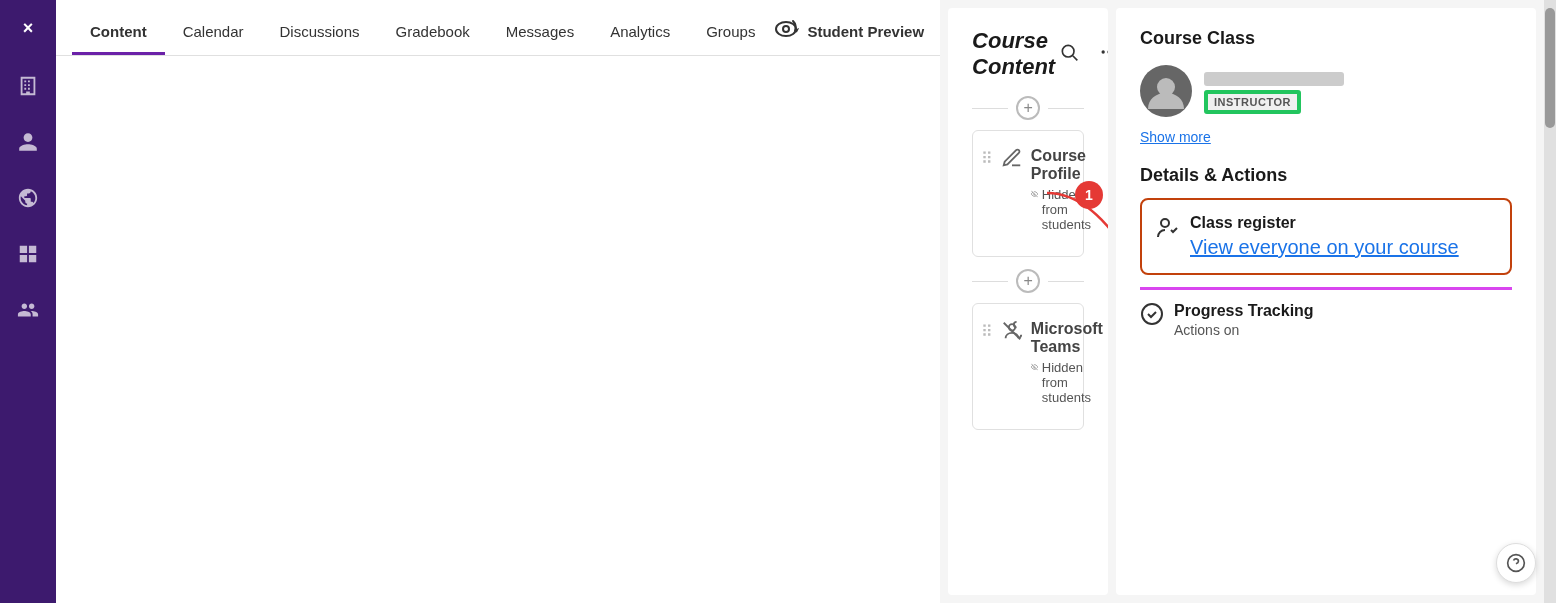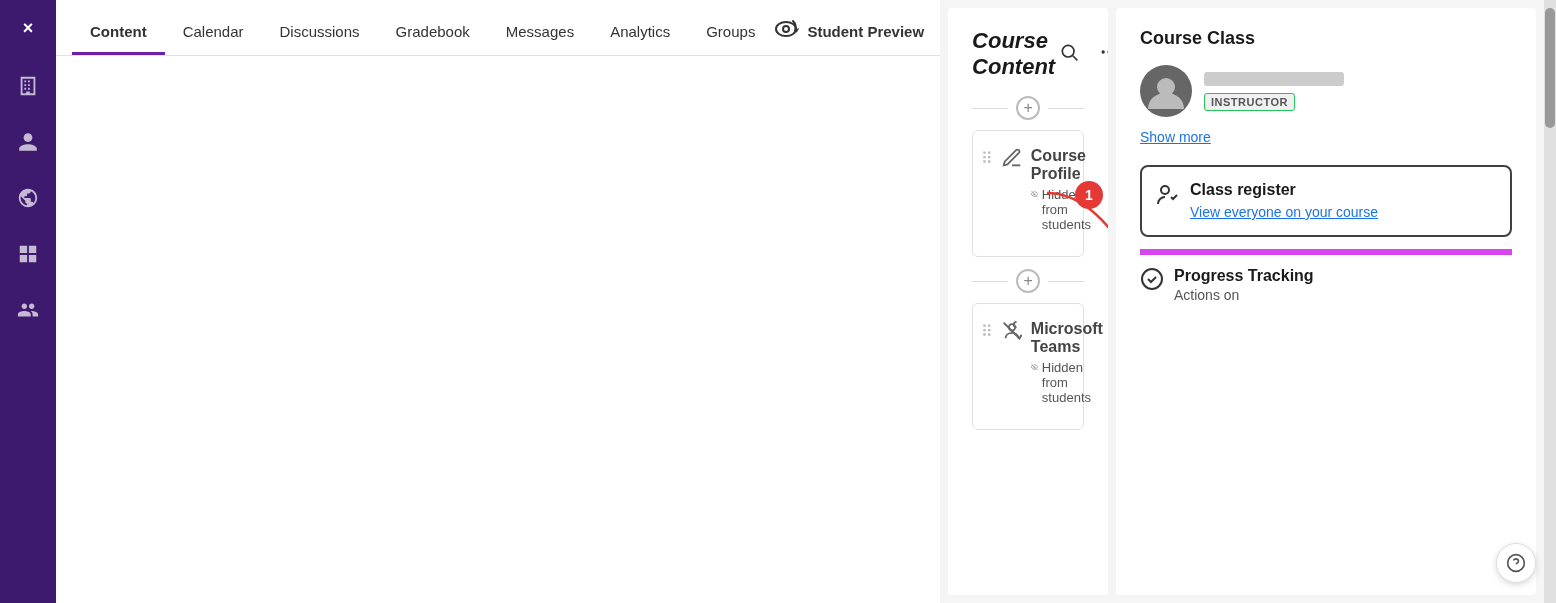--- a/index.html
+++ b/index.html
@@ -281,21 +281,21 @@
     .staff-info { flex: 1; }
     .staff-name-bar {
       width: 140px;
       height: 14px;
       background: #ccc;
       border-radius: 3px;
       margin-bottom: 6px;
     }
     .instructor-badge {
       background: #f0f0f0;
-      border: 1px solid #22c55e;
+      border: 4px solid #22c55e;
       border-radius: 3px;
       font-size: 11px;
       font-weight: 700;
       color: #555;
       padding: 2px 6px;
       letter-spacing: 0.5px;
     }
     .show-more-link {
       font-size: 14px;
       color: #1a73e8;
@@ -308,21 +308,21 @@
     .details-section { margin-top: 8px; }
     .details-section-title {
       font-size: 18px;
       font-weight: 700;
       color: #1a1a1a;
       margin-bottom: 12px;
     }
 
     
     .class-register-card {
-      border: 2px solid #404040;
+      border: 2px solid #c2410c;
       border-radius: 8px;
       padding: 14px 14px;
       display: flex;
       align-items: flex-start;
       gap: 10px;
       margin-bottom: 12px;
       background: #fff;
     }
     .class-register-icon {
       font-size: 22px;
@@ -331,33 +331,33 @@
       margin-top: 2px;
     }
     .class-register-content { flex: 1; }
     .class-register-title {
       font-size: 16px;
       font-weight: 700;
       color: #1a1a1a;
       margin-bottom: 4px;
     }
     .class-register-link {
-      font-size: 14px;
+      font-size: 20px;
       color: #1a73e8;
       text-decoration: underline;
       cursor: pointer;
     }
 
     
     .progress-item {
       display: flex;
       align-items: flex-start;
       gap: 10px;
       padding: 12px 0;
-      border-top: 6px solid #d946ef;
+      border-top: 3px solid #d946ef;
     }
     .progress-icon {
       font-size: 22px;
       color: #333;
       flex-shrink: 0;
     }
     .progress-content {}
     .progress-title {
       font-size: 16px;
       font-weight: 700;
@@ -574,20 +574,21 @@
             </div>
             <div class="staff-info">
               <div class="staff-name-bar"></div>
               <span class="instructor-badge">INSTRUCTOR</span>
             </div>
           </div>
           <a class="show-more-link">Show more</a>
         </div>
 
         <div class="details-section">
+          <h3 class="details-section-title">Details &amp; Actions</h3>
 
           <div class="class-register-card">
             <div class="class-register-icon">
               <svg width="24" height="24" viewBox="0 0 24 24" fill="none" stroke="#333" stroke-width="2">
                 <circle cx="9" cy="7" r="4"></circle>
                 <path d="M2 21c0-4 3.1-7 7-7"></path>
                 <path d="M15 14l2 2 4-4"></path>
               </svg>
             </div>
             <div class="class-register-content">

